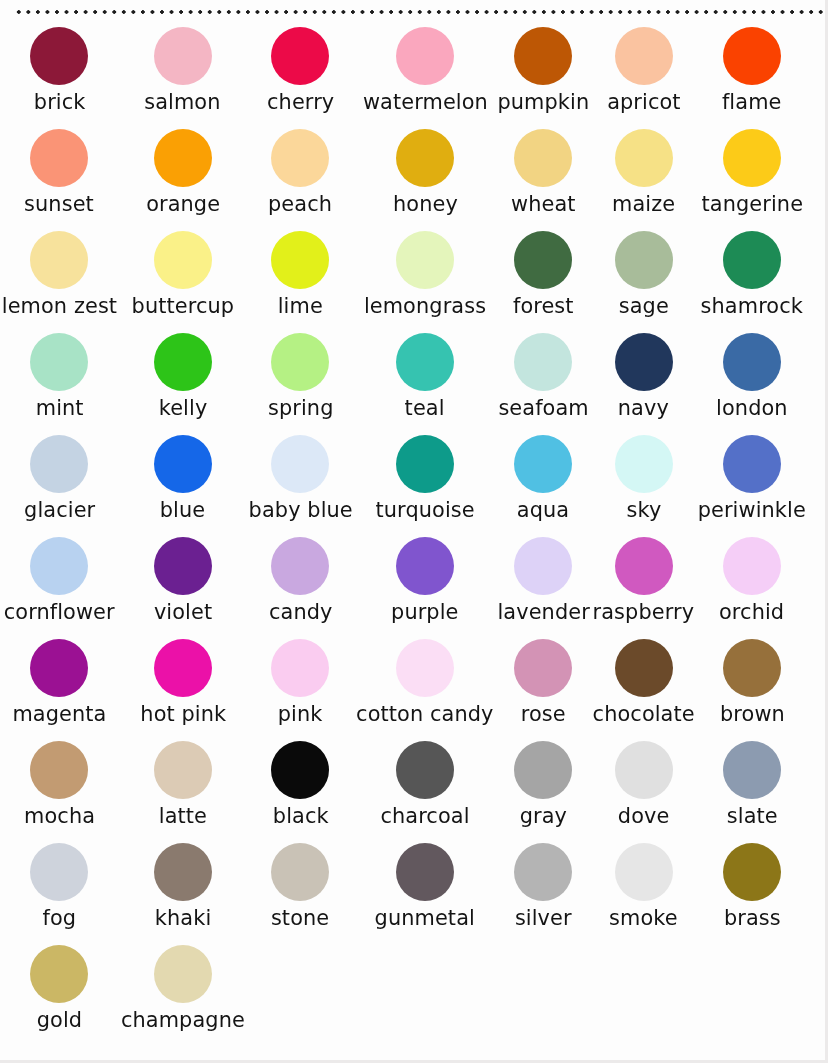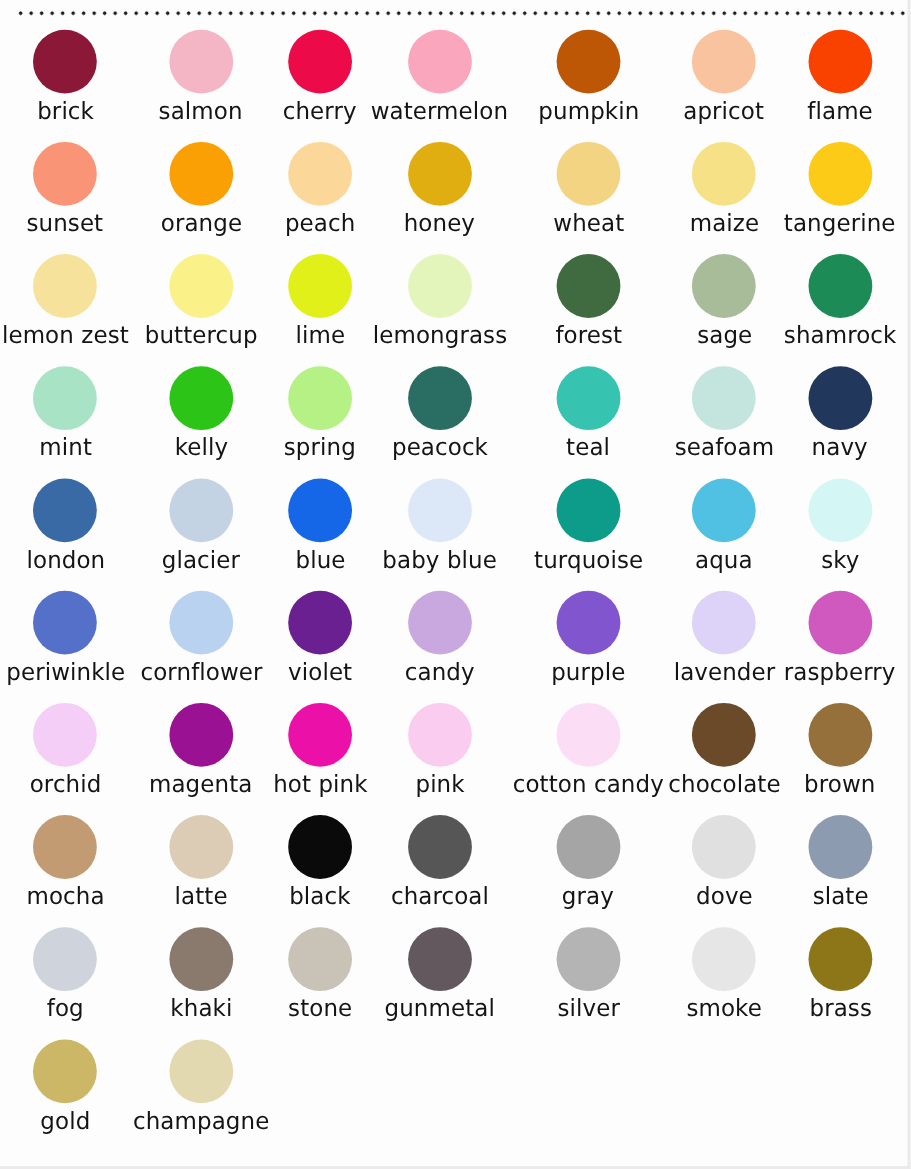--- a/index.html
+++ b/index.html
@@ -178,24 +178,20 @@
       </div>
       <div class="swatch-cell">
         <div class="dot" style="background: rgb(45, 196, 24);"></div>
         <div class="swatch-label">kelly</div>
       </div>
       <div class="swatch-cell">
         <div class="dot" style="background: rgb(181, 241, 132);"></div>
         <div class="swatch-label">spring</div>
       </div>
       <div class="swatch-cell">
-        <div class="dot" style="background: rgb(42, 110, 99);"></div>
-        <div class="swatch-label">peacock</div>
-      </div>
-      <div class="swatch-cell">
         <div class="dot" style="background: rgb(54, 195, 176);"></div>
         <div class="swatch-label">teal</div>
       </div>
       <div class="swatch-cell">
         <div class="dot" style="background: rgb(195, 229, 222);"></div>
         <div class="swatch-label">seafoam</div>
       </div>
       <div class="swatch-cell">
         <div class="dot" style="background: rgb(33, 55, 92);"></div>
         <div class="swatch-label">navy</div>
@@ -268,20 +264,24 @@
         <div class="dot" style="background: rgb(235, 17, 168);"></div>
         <div class="swatch-label">hot pink</div>
       </div>
       <div class="swatch-cell">
         <div class="dot" style="background: rgb(250, 204, 240);"></div>
         <div class="swatch-label">pink</div>
       </div>
       <div class="swatch-cell">
         <div class="dot" style="background: rgb(251, 222, 245);"></div>
         <div class="swatch-label">cotton candy</div>
+      </div>
+      <div class="swatch-cell">
+        <div class="dot" style="background: rgb(211, 147, 181);"></div>
+        <div class="swatch-label">rose</div>
       </div>
       <div class="swatch-cell">
         <div class="dot" style="background: rgb(107, 74, 42);"></div>
         <div class="swatch-label">chocolate</div>
       </div>
       <div class="swatch-cell">
         <div class="dot" style="background: rgb(150, 112, 59);"></div>
         <div class="swatch-label">brown</div>
       </div>
       <div class="swatch-cell">

